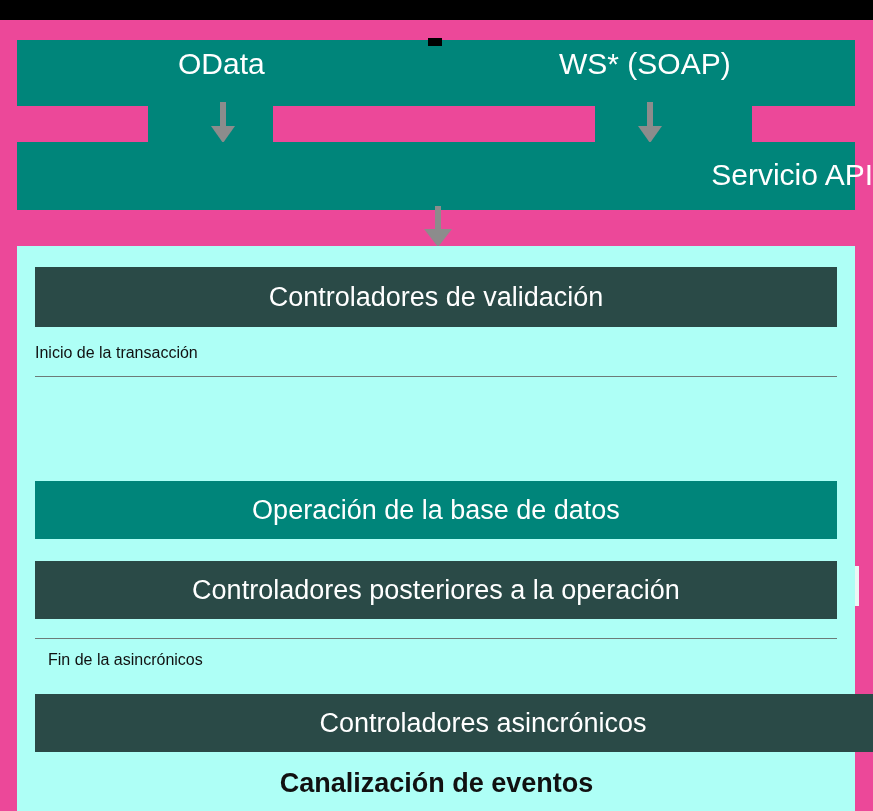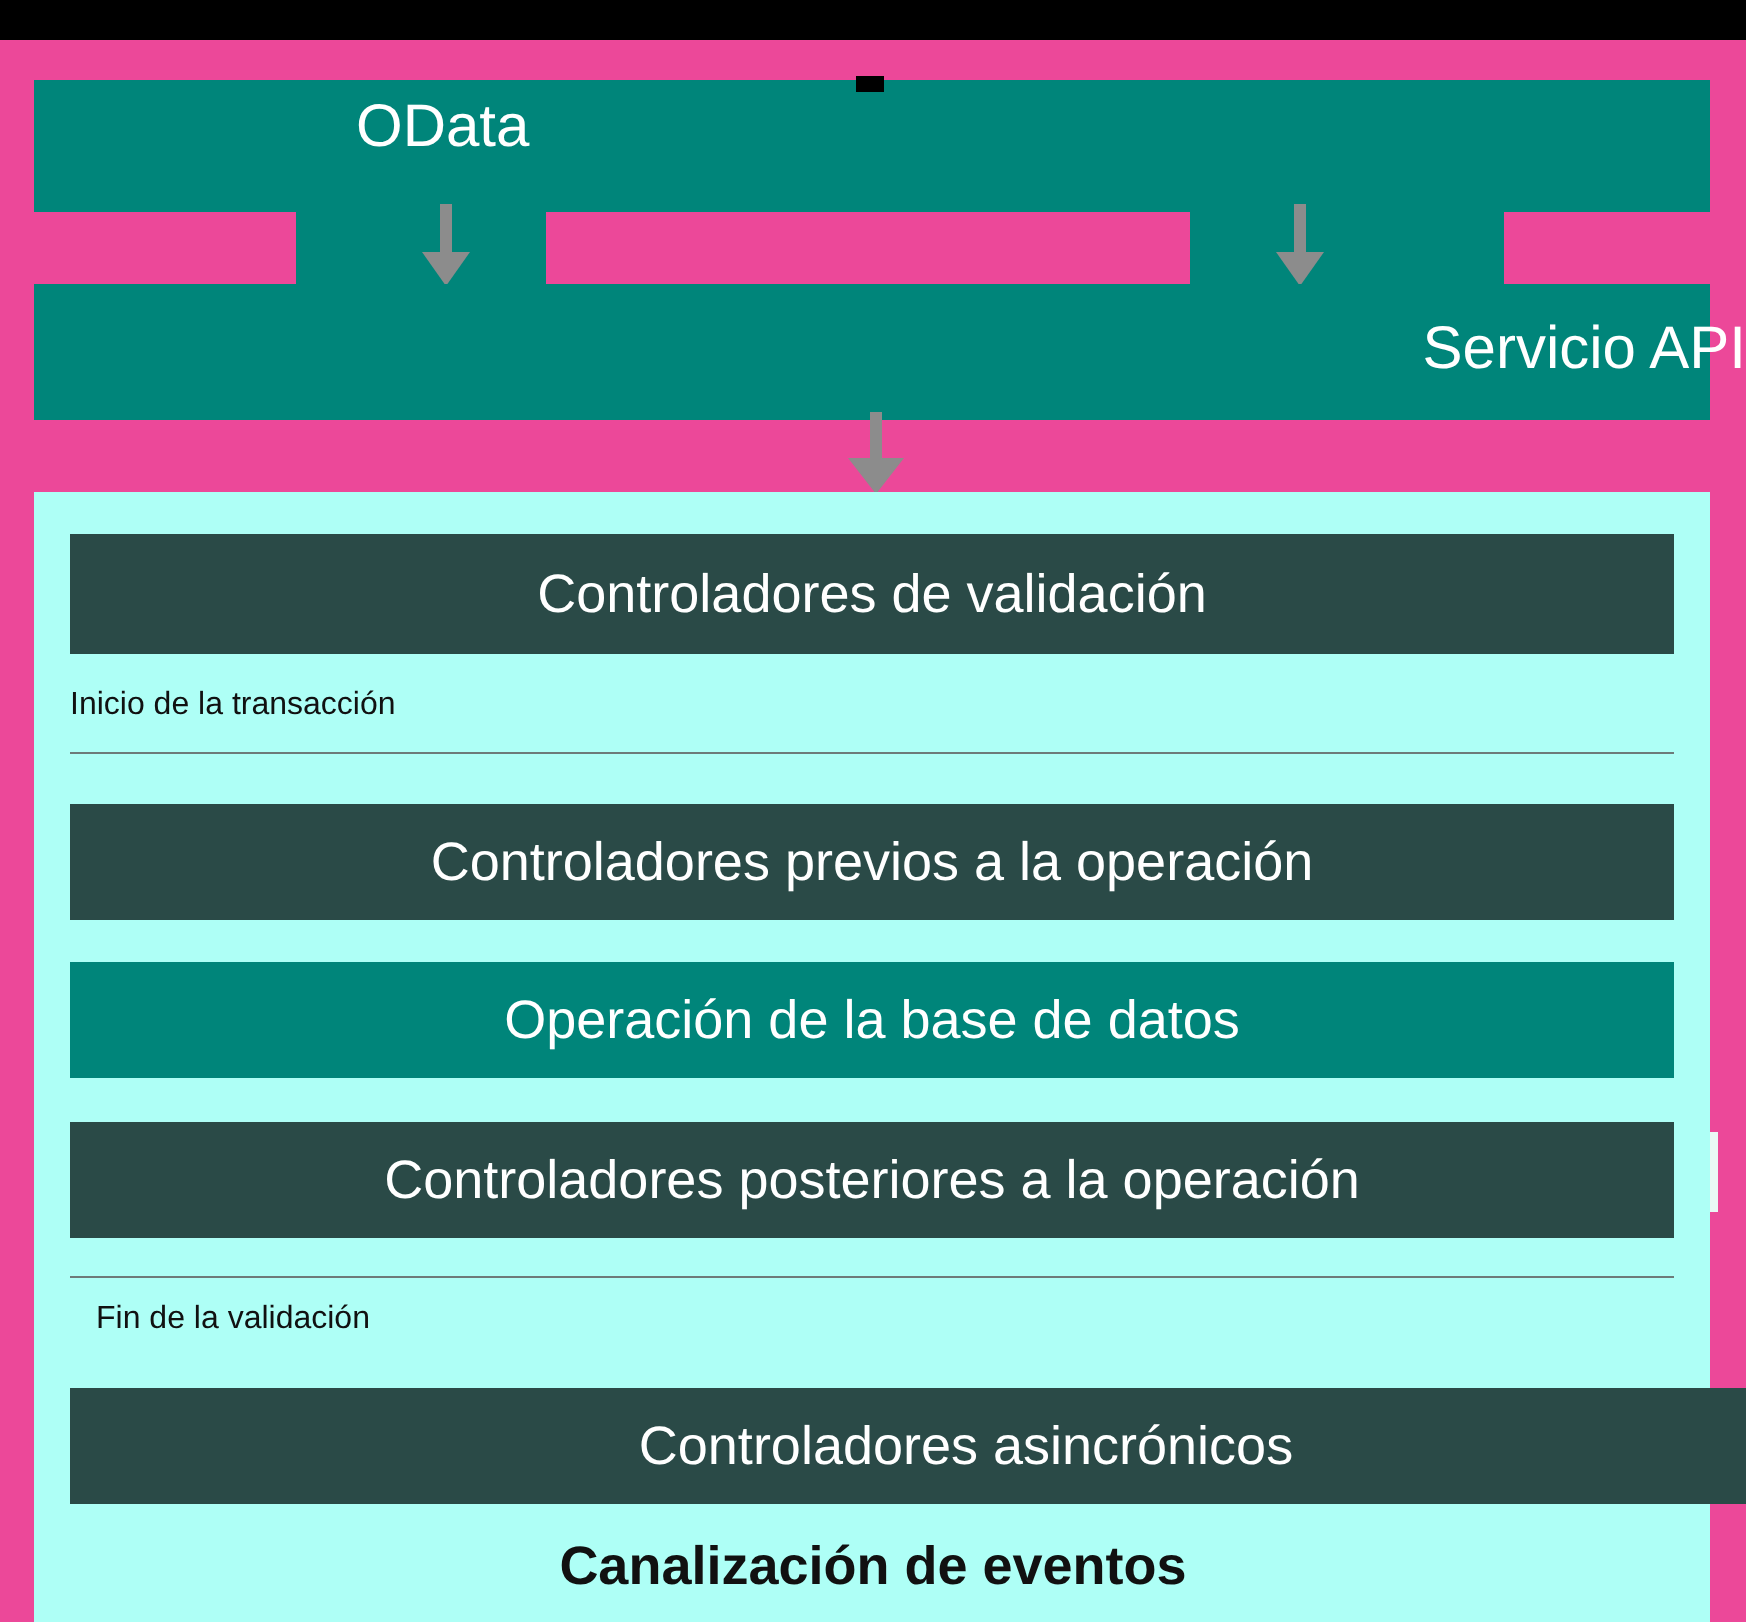--- a/index.html
+++ b/index.html
@@ -173,20 +173,21 @@
 
 <div id="stage">
 
   <div class="teal-band" id="protocol-band"></div>
   <div class="teal-band" id="protocol-wing-left"></div>
   <div class="teal-band" id="protocol-wing-right"></div>
   <div id="protocol-notch"></div>
 
   <div class="band-label" id="label-odata">OData</div>
 
+  <div class="band-label" id="label-ws">WS* (SOAP)</div>
 
   <svg class="arrow" style="left:203px; top:82px;" width="40" height="42" viewBox="0 0 40 42">
     <rect x="17" y="0" width="6" height="26" fill="#8c8c8c"></rect>
     <polygon points="8,24 32,24 20,41" fill="#8c8c8c"></polygon>
   </svg>
 
   <svg class="arrow" style="left:630px; top:82px;" width="40" height="42" viewBox="0 0 40 42">
     <rect x="17" y="0" width="6" height="26" fill="#8c8c8c"></rect>
     <polygon points="8,24 32,24 20,41" fill="#8c8c8c"></polygon>
   </svg>
@@ -202,34 +203,31 @@
   <div id="pipeline-panel"></div>
   <div id="panel-right-notch"></div>
 
   <div class="stage-box dark" id="box-validation">
     <span>Controladores de validación</span>
   </div>
 
   <div class="plain-text" id="text-tx-start">Inicio de la transacción</div>
   <div class="rule" id="rule-tx-start"></div>
 
-  <div class="stage-box dark" id="box-pre-operation">
-    <span>Controladores previos a la operación</span>
-  </div>
 
   <div class="stage-box dark" id="box-post-operation">
     <span>Controladores posteriores a la operación</span>
   </div>
 
   <div class="stage-box teal" id="box-db-operation">
     <span>Operación de la base de datos</span>
   </div>
 
   <div class="rule" id="rule-tx-end"></div>
-  <div class="plain-text" id="text-tx-end">Fin de la validación</div>
+  <div class="plain-text" id="text-tx-end">Fin de la asincrónicos</div>
 
   <div class="stage-box dark" id="box-async">
     <span>Controladores asincrónicos</span>
   </div>
 
   <div class="plain-text" id="text-pipeline-title">Canalización de eventos</div>
 
 </div>
 
 </body></html>

